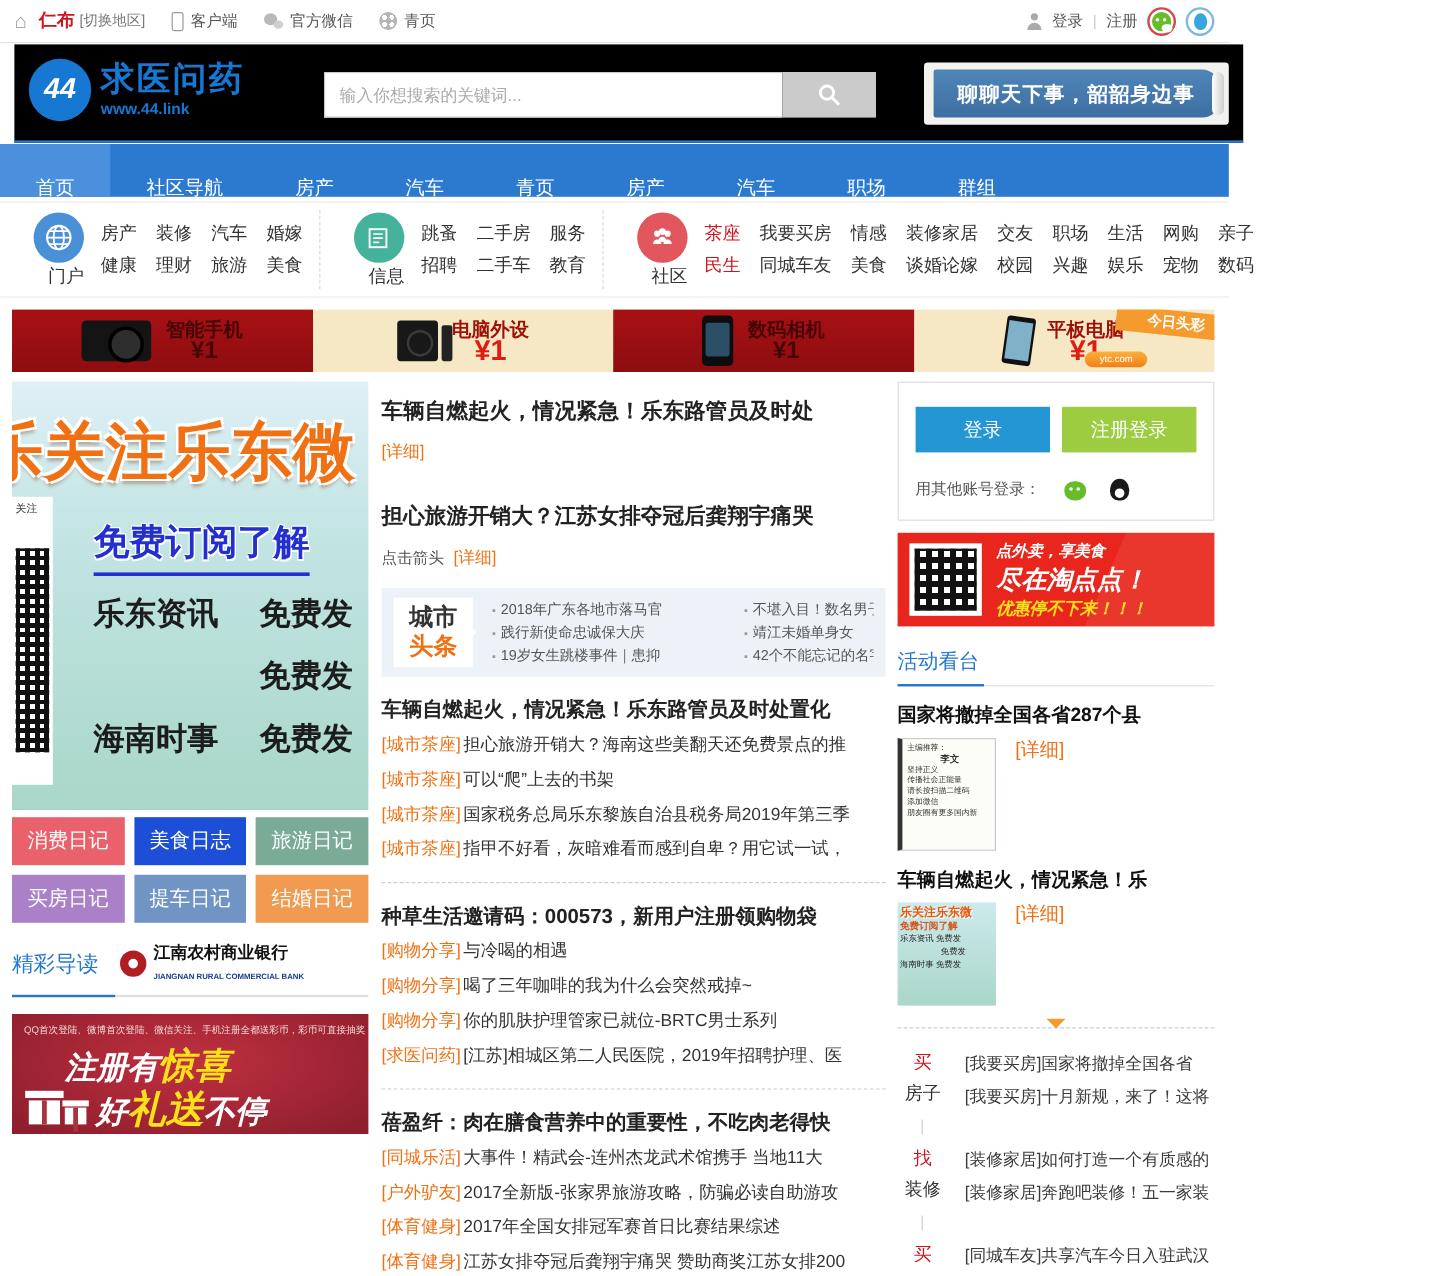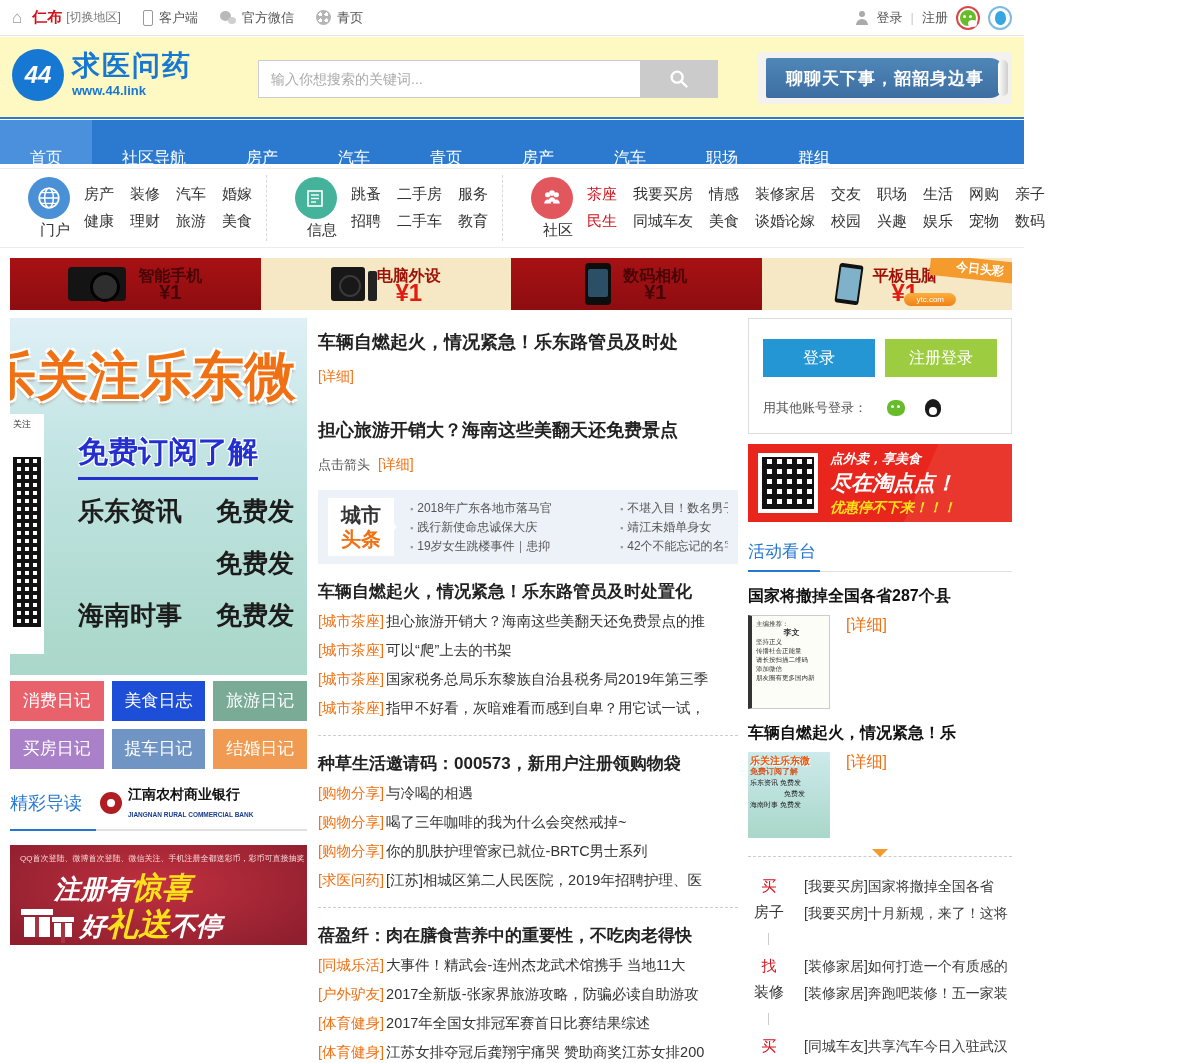--- a/index.html
+++ b/index.html
@@ -31,21 +31,21 @@
   .tb-sep { color:#ccc; }
   .badge { width:24px; height:24px; border-radius:50%; display:flex; align-items:center; justify-content:center; }
   .badge-wx { border:2px solid #d8464b; background:#fff; }
   .badge-wx .in { width:16px; height:16px; border-radius:50%; background:#67bc2a; position:relative; }
   .badge-wx .in:before { content:""; position:absolute; left:3px; top:5px; width:3px; height:3px; background:#fff; border-radius:50%; box-shadow:6px 0 0 #fff; }
   .badge-wx .in:after { content:""; position:absolute; right:-1px; bottom:-1px; width:9px; height:7px; background:#fff; border-radius:50%; }
   .badge-qq { border:2px solid #7db9e0; background:#fff; }
   .badge-qq .in { width:11px; height:14px; background:#35a6e0; border-radius:50% 50% 46% 46%; }
 
   
-  .header { position:absolute; left:0; top:37px; width:1024px; height:82px; background:#fef9c3; border-bottom:2px solid #2b7ad0; }
+  .header { position:absolute; left:12px; top:37px; width:1024px; height:82px; background:#000000; border-bottom:2px solid #2b7ad0; }
   .logo { position:absolute; left:12px; top:12px; display:flex; align-items:flex-start; gap:8px; }
   .logo-circle { width:52px; height:52px; border-radius:50%; background:#1678d3; color:#fff;
                  font-weight:bold; font-style:italic; font-size:24px; display:flex; align-items:center; justify-content:center; }
   .logo-name { color:#1678d3; font-weight:bold; font-size:28px; letter-spacing:2px; line-height:34px; }
   .logo-url { color:#1678d3; font-weight:bold; font-size:13px; }
   .searchbox { position:absolute; left:258px; top:23px; display:flex; }
   .search-input { width:382px; height:38px; border:1px solid #ccc; border-right:none; padding:0 12px; font-size:14px; color:#333; outline:none; }
   .search-input::placeholder { color:#aaa; }
   .search-btn { width:78px; height:38px; background:#cbcbcb; border:none; display:flex; align-items:center; justify-content:center; cursor:pointer; }
   .hd-banner { position:absolute; left:758px; top:15px; width:254px; height:52px; background:#f3f2ee; border-radius:3px; padding:6px 8px; }
@@ -162,21 +162,21 @@
   .sec-item { font-size:14.5px; line-height:29px; white-space:nowrap; overflow:hidden; cursor:pointer; }
   .sec-tag { color:#f07114; margin-right:2px; }
   .sec-text { color:#333; }
   .dashed { border-bottom:1px dashed #ccc; margin:12px 0 2px; }
 
   
   .loginbox { border:1px solid #ddd; padding:20px 14px 16px; background:#fff; }
   .loginbox .btns { display:flex; gap:10px; }
   .btn-login { flex:1; height:38px; background:#2596d4; color:#fff; font-size:16px; border:none; cursor:pointer; }
   .btn-reg { flex:1; height:38px; background:#9dcc41; color:#fff; font-size:16px; border:none; cursor:pointer; }
-  .other-login { margin-top:22px; display:flex; align-items:center; gap:20px; font-size:13px; color:#555; }
+  .other-login { margin-top:22px; display:flex; align-items:flex-end; gap:20px; font-size:13px; color:#555; }
   .mini-wx { width:18px; height:16px; background:#67bc2a; border-radius:45%; position:relative; }
   .mini-wx:before { content:""; position:absolute; left:4px; top:5px; width:3px; height:3px; border-radius:50%; background:#fff; box-shadow:6px 0 0 #fff; }
   .mini-qq { width:16px; height:18px; background:#1a1a1a; border-radius:50% 50% 42% 42%; position:relative; }
   .mini-qq:before { content:""; position:absolute; left:4px; top:8px; width:8px; height:8px; background:#fff; border-radius:50%; }
   .taoad { margin-top:10px; background:#e8261d; height:78px; display:flex; align-items:center; padding:0 10px; gap:12px; position:relative; overflow:hidden; }
   .taoad:before { content:""; position:absolute; right:-30px; top:-20px; width:120px; height:140px; background:rgba(255,255,255,.08); transform:rotate(24deg); }
   .tao-qr { width:60px; height:60px; background:#fff; flex:none;
             background-image:repeating-linear-gradient(0deg,#111 0 5px,transparent 5px 10px),
                              repeating-linear-gradient(90deg,#111 0 5px,#fff 5px 10px);
             border:4px solid #fff; }
@@ -448,21 +448,21 @@
       <div class="redad-l2"><span>好</span><b>礼送</b><span>不停</span></div>
       <div class="gift"></div>
       <div class="gift g2"></div>
     </div>
   </div>
 
   <div class="col-mid">
     <div class="story-title">车辆自燃起火，情况紧急！乐东路管员及时处</div>
     <div class="more-line"><a class="more-link">[详细]</a></div>
 
-    <div class="story-title story2">担心旅游开销大？海南这些美翻天还免费景点</div>
+    <div class="story-title story2">担心旅游开销大？江苏女排夺冠后龚翔宇痛哭</div>
     <div class="more-line">
       <span class="more-prefix">点击箭头</span>
       <a class="more-link">[详细]</a>
     </div>
 
     <div class="headbox">
       <div class="headbox-logo">
         <span class="t1">城市</span>
         <span class="t2">头条</span>
       </div>

